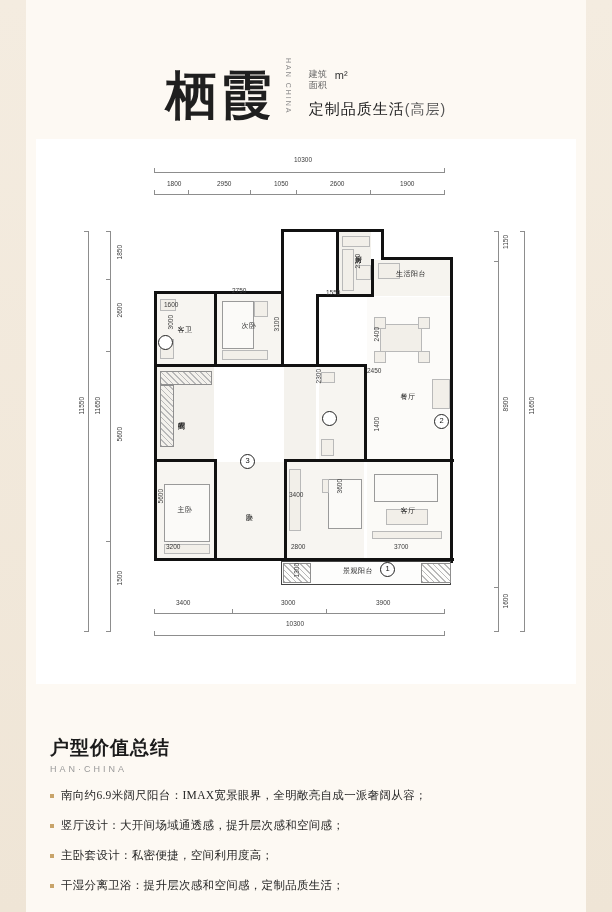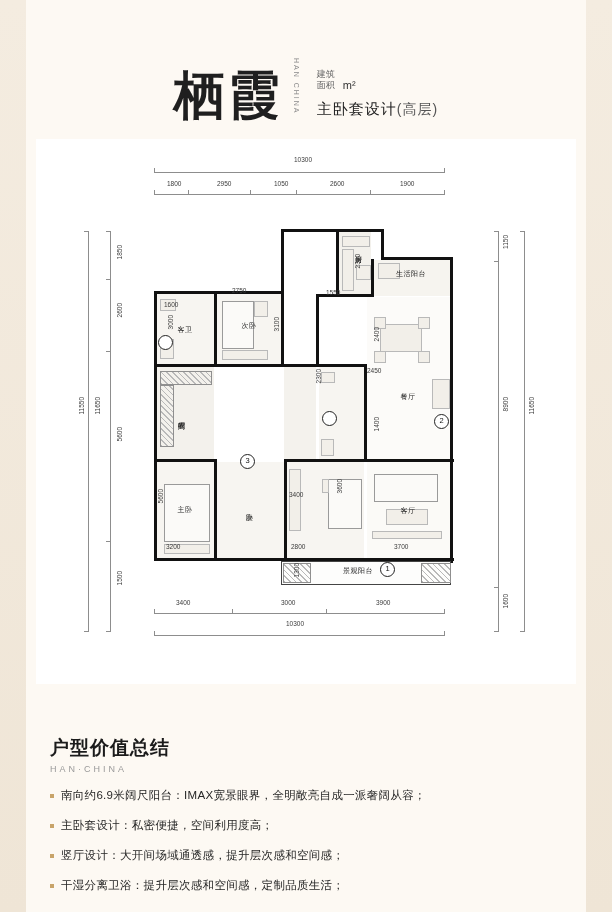--- a/index.html
+++ b/index.html
@@ -22,21 +22,21 @@
     font-family:"DejaVu Serif", serif;
     font-size:52px;line-height:52px;letter-spacing:2px;
     color:#1f1f1f;font-weight:700;margin-top:33px;
   }
   .brand-en{
     writing-mode:vertical-rl;
     font-size:7px;letter-spacing:2px;color:#8a8a8a;
     line-height:9px;margin-bottom:6px;
   }
   .title-block{margin-left:6px;margin-bottom:2px;}
-  .area-row{display:flex;align-items:flex-end;}
+  .area-row{display:flex;align-items:flex-start;}
   .area-label{
     font-size:9px;color:#5c5c5c;line-height:11px;
     width:22px;margin-right:3px;margin-bottom:5px;
     letter-spacing:0px;
   }
   .area-num{
     font-family:"DejaVu Serif", serif;
     font-size:40px;line-height:40px;font-weight:700;color:#1a1a1a;
   }
   .area-unit{font-size:11px;color:#333;margin-left:1px;margin-bottom:5px;}
@@ -74,42 +74,42 @@
   }
   .balcony{position:absolute;border:1px solid #444;background:#fdfdfc;}
 
   
   .summary{position:absolute;left:50px;top:735px;width:520px;}
   .sum-title{font-family:"DejaVu Serif",serif;font-size:19px;font-weight:700;color:#1b1b1b;letter-spacing:1px;}
   .sum-en{font-size:9px;color:#9a9a9a;letter-spacing:3px;margin-top:3px;}
   .sum-list{margin-top:14px;}
   .sum-item{display:flex;align-items:flex-start;margin-bottom:15px;}
   .dot{width:4px;height:4px;background:#c8a46a;margin:6px 7px 0 0;flex:none;}
-  .sum-text{font-size:11.5px;color:#262626;letter-spacing:0.3px;line-height:15px;}
+  .sum-text{font-size:11.5px;color:#262626;letter-spacing:0.3px;line-height:15px;font-family:Liberation Serif, serif;}
 </style>
 </head>
 <body>
 
 <div class="edge-left"></div>
 <div class="edge-right"></div>
 
 <div class="header">
   <div class="header-inner">
     <div class="brand-name">栖霞</div>
     <div class="brand-en">
       <span>HAN</span>
       <span>CHINA</span>
     </div>
     <div class="title-block">
       <div class="area-row">
         <div class="area-label">建筑面积</div>
         <div class="area-unit">m²</div>
       </div>
       <div class="rooms">
-        <span>主卧套设计</span><span class="small">(高层)</span>
+        <span>定制品质生活</span><span class="small">(高层)</span>
       </div>
     </div>
   </div>
 </div>
 
 <div class="plan-card">
 <div class="plan">
 
   <div class="dim-txt" style="left:258px;top:17px;">10300</div>
   <div class="line h" style="left:118px;top:33px;width:290px;"></div>
@@ -292,24 +292,24 @@
 <div class="summary">
   <div class="sum-title">户型价值总结</div>
   <div class="sum-en">HAN·CHINA</div>
   <div class="sum-list">
     <div class="sum-item">
       <div class="dot"></div>
       <div class="sum-text">南向约6.9米阔尺阳台：IMAX宽景眼界，全明敞亮自成一派奢阔从容；</div>
     </div>
     <div class="sum-item">
       <div class="dot"></div>
-      <div class="sum-text">主卧套设计：私密便捷，空间利用度高；</div>
+      <div class="sum-text">竖厅设计：大开间场域通透感，提升层次感和空间感；</div>
     </div>
     <div class="sum-item">
       <div class="dot"></div>
-      <div class="sum-text">竖厅设计：大开间场域通透感，提升层次感和空间感；</div>
+      <div class="sum-text">主卧套设计：私密便捷，空间利用度高；</div>
     </div>
     <div class="sum-item">
       <div class="dot"></div>
       <div class="sum-text">干湿分离卫浴：提升层次感和空间感，定制品质生活；</div>
     </div>
   </div>
 </div>
 
 </body></html>

